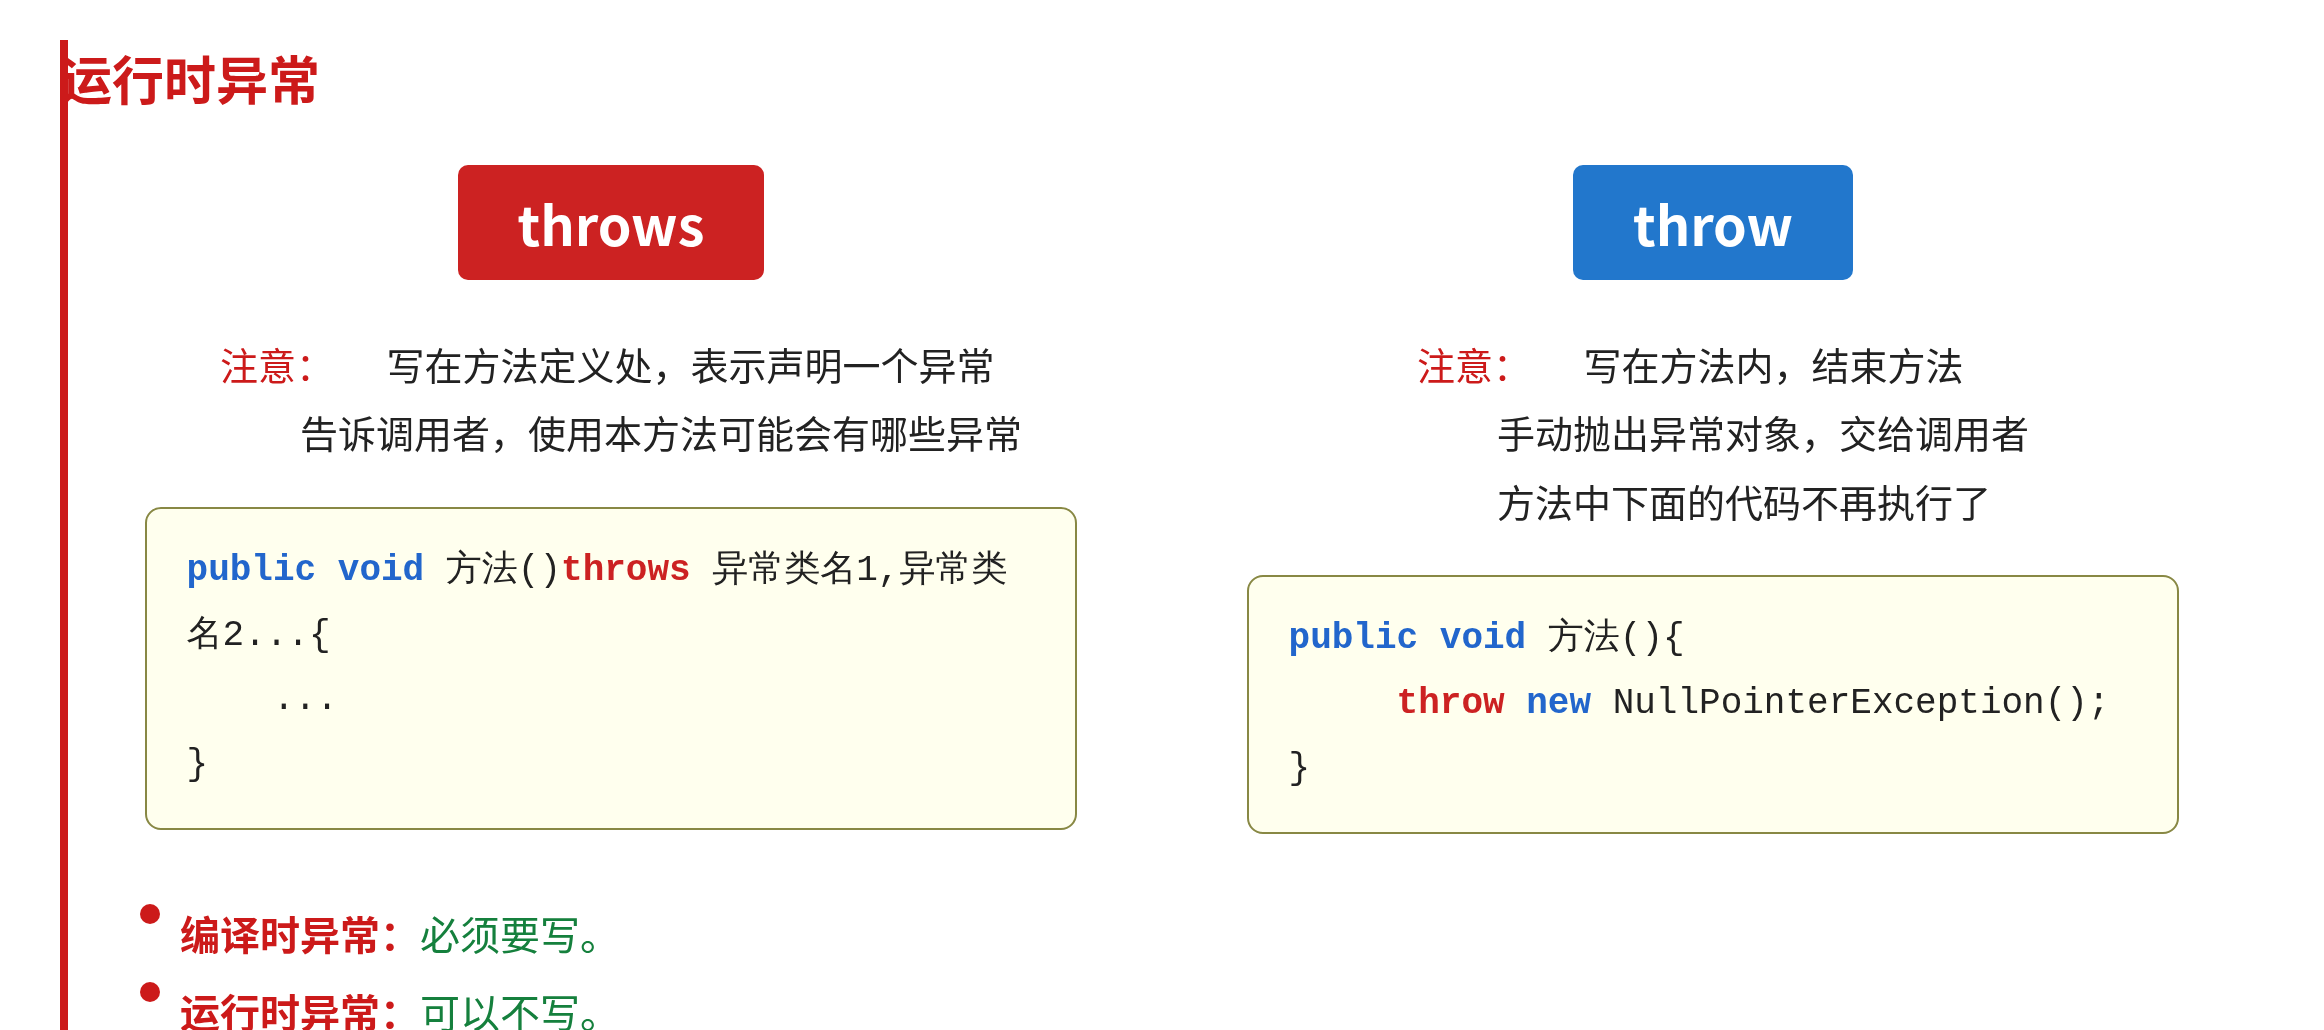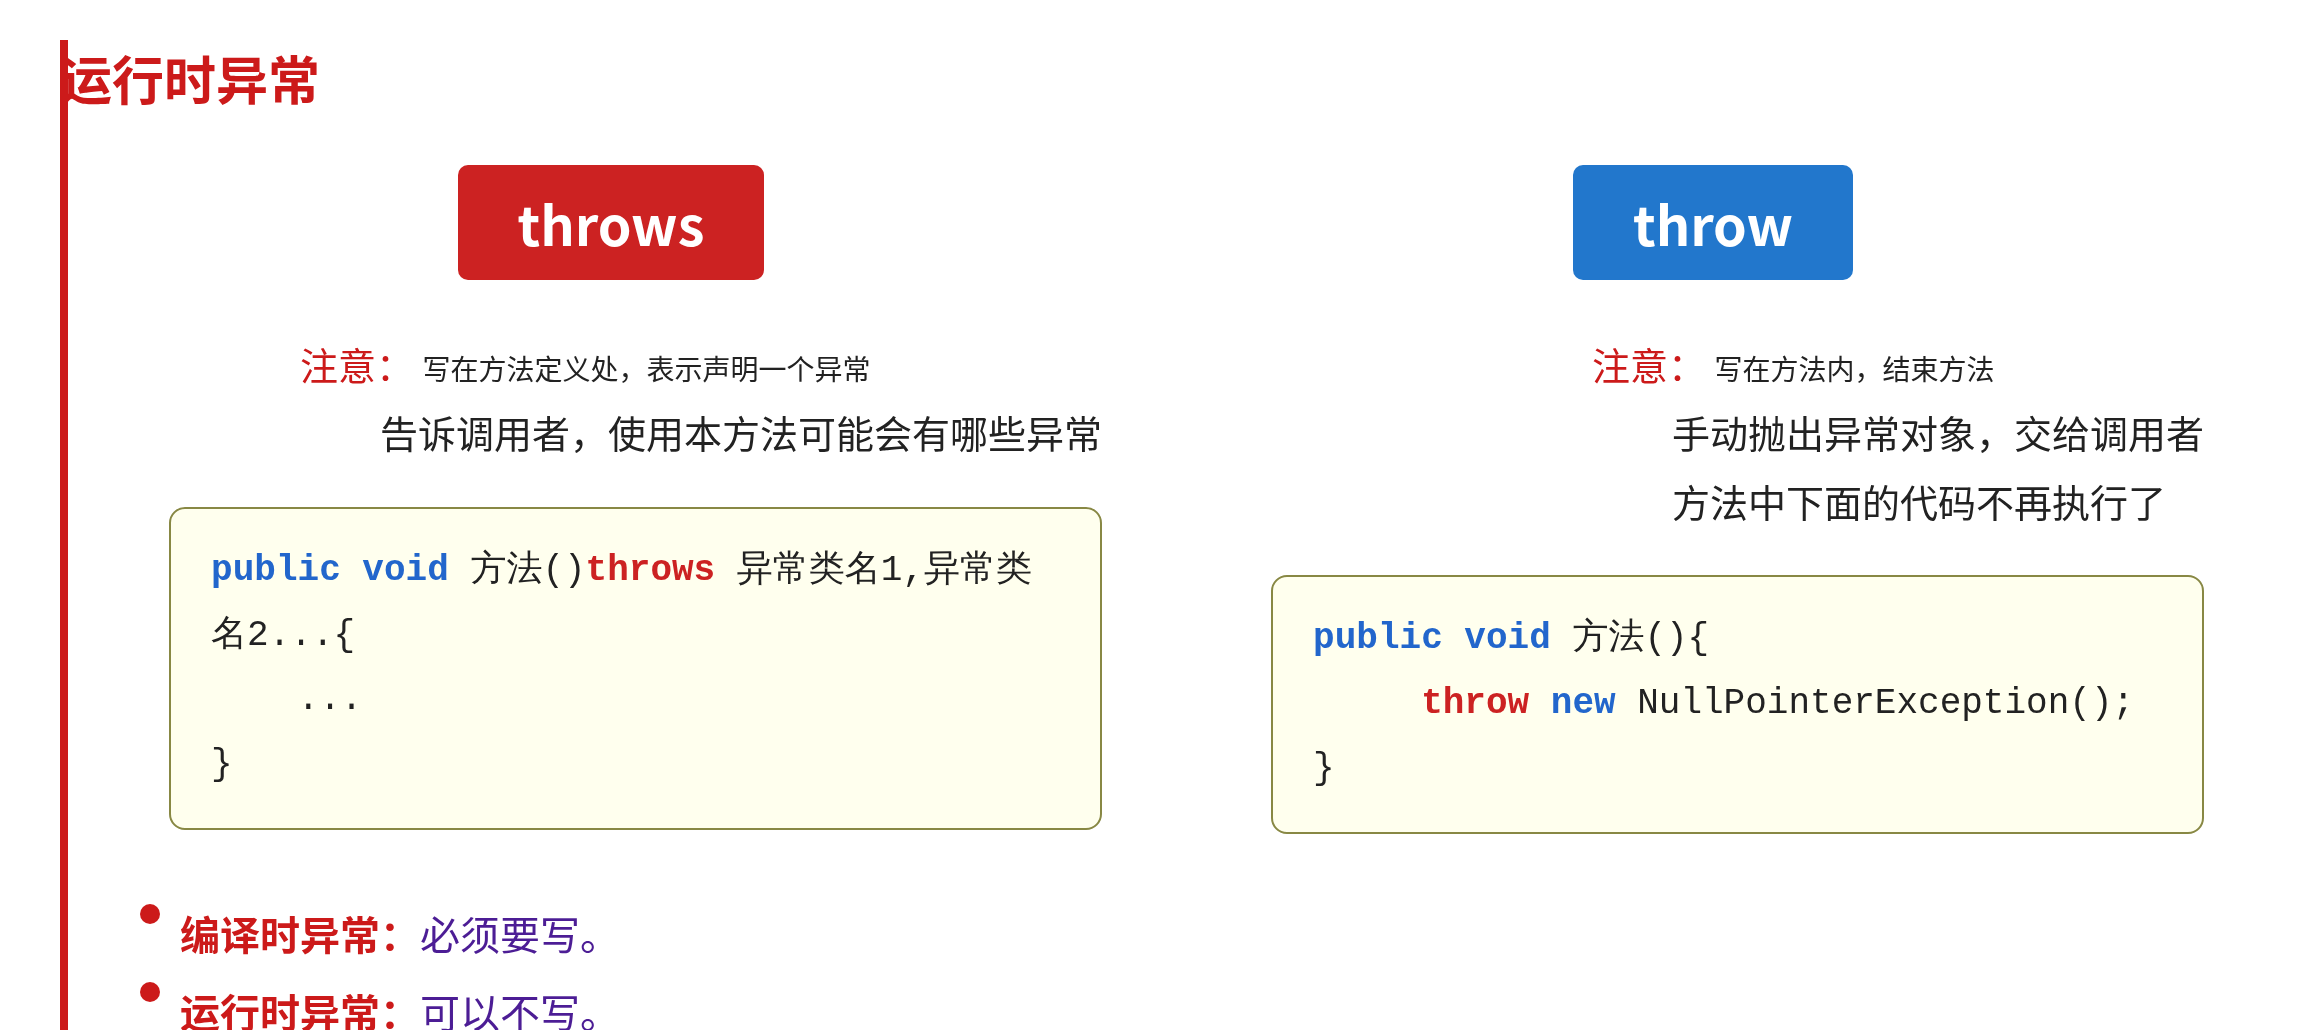--- a/index.html
+++ b/index.html
@@ -36,21 +36,21 @@
       display: flex;
       flex-direction: row;
       gap: 0;
       width: 100%;
     }
 
     .column {
       flex: 1;
       display: flex;
       flex-direction: column;
-      align-items: flex-end;
+      align-items: center;
       padding: 0 60px;
     }
 
     .keyword-badge {
       display: inline-block;
       padding: 18px 60px;
       border-radius: 10px;
       font-size: 54px;
       font-weight: bold;
       color: #ffffff;
@@ -74,21 +74,22 @@
     }
 
     .note-label {
       color: #cc1a1a;
       font-weight: normal;
       font-size: 38px;
     }
 
     .note-text {
       color: #222222;
-      font-size: 28px;
+      font-size: 38px;
+      margin-left: 44px;
     }
 
     .note-indent {
       padding-left: 80px;
       color: #222222;
       font-size: 38px;
       line-height: 1.8;
     }
 
     .code-box {
@@ -138,21 +139,21 @@
       flex-shrink: 0;
     }
 
     .bullet-label {
       color: #cc1a1a;
       font-weight: bold;
       font-size: 40px;
     }
 
     .bullet-text {
-      color: #4c1d95;
+      color: #15803d;
       font-size: 40px;
     }
 
     .page-wrapper {
       position: relative;
     }
   </style>
 </head>
 <body>
 

